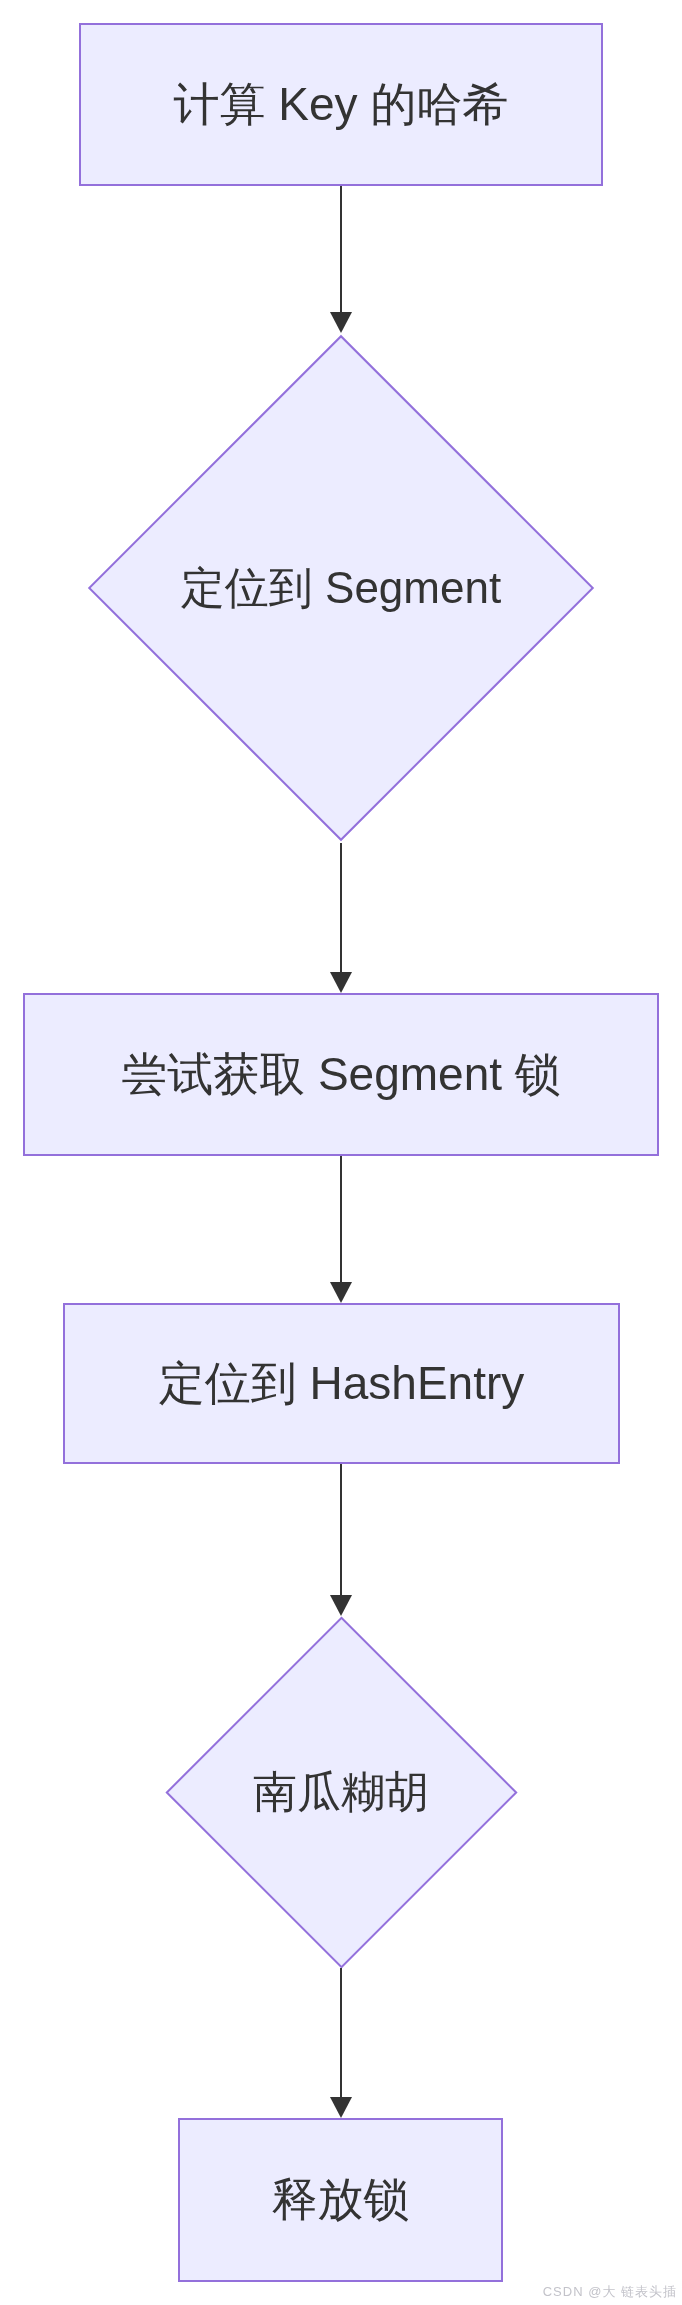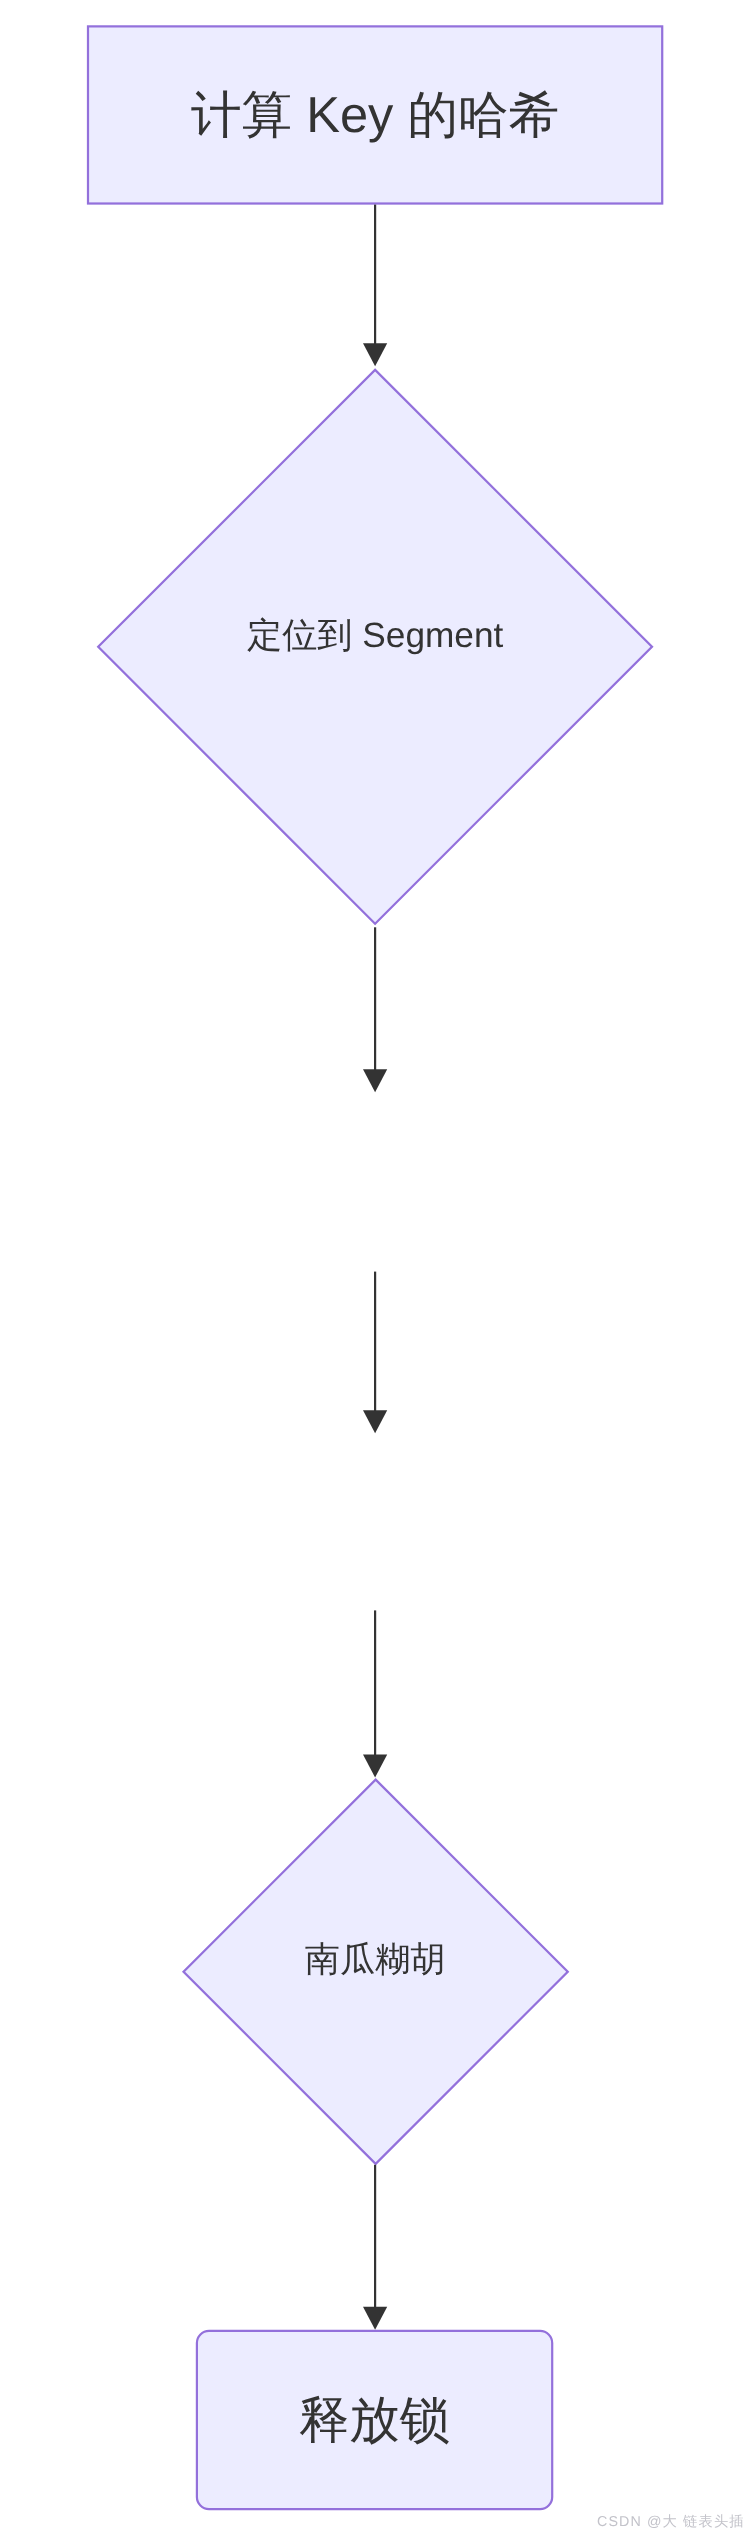--- a/index.html
+++ b/index.html
@@ -26,23 +26,23 @@
   }
   .diamond-shape {
     position: absolute;
     background: #ECECFF;
     border: 2px solid #9370DB;
     box-sizing: border-box;
     transform: rotate(45deg);
   }
   .diamond-label {
     position: absolute;
-    display: flex; justify-content: center;
+    display: flex; align-items: center; justify-content: center;
     color: #333333;
-    font-size: 32px;
+    font-size: 44px;
     white-space: nowrap;
     text-align: center;
   }
 
   .arrow-line {
     position: absolute;
     left: 340px; width: 2px;
     background: #333333;
   }
   .arrow-head {
@@ -55,21 +55,21 @@
   }
 
   
   #rect-calc-hash   { left: 79px;  top: 23px;   width: 524px; height: 163px; }
   #diamond-segment-shape { left: 162px; top: 409px;  width: 358px; height: 358px; }
   #diamond-segment-label { left: 111px; top: 556px;  width: 460px; height: 64px; }
   #rect-try-lock    { left: 23px;  top: 993px;  width: 636px; height: 163px; }
   #rect-hashentry   { left: 63px;  top: 1303px; width: 557px; height: 161px; }
   #diamond-head-insert-shape { left: 217px; top: 1668px; width: 249px; height: 249px; }
   #diamond-head-insert-label { left: 191px; top: 1760px; width: 300px; height: 64px; }
-  #rect-release-lock{ left: 178px; top: 2118px; width: 325px; height: 164px; border-radius: 12px; }
+  #rect-release-lock{ left: 178px; top: 2118px; width: 325px; height: 164px; }
 
   
   #arrow-1-line { top: 186px;  height: 127px; }  #arrow-1-head { top: 312px; }
   #arrow-2-line { top: 843px;  height: 130px; }  #arrow-2-head { top: 972px; }
   #arrow-3-line { top: 1156px; height: 127px; }  #arrow-3-head { top: 1282px; }
   #arrow-4-line { top: 1464px; height: 132px; }  #arrow-4-head { top: 1595px; }
   #arrow-5-line { top: 1968px; height: 130px; }  #arrow-5-head { top: 2097px; }
 
   .watermark {
     position: absolute;
@@ -92,24 +92,30 @@
   <div id="arrow-1-head" class="arrow-head"></div>
 
   <div id="diamond-segment-shape" class="diamond-shape"></div>
   <div id="diamond-segment-label" class="diamond-label">
     <span>定位到 Segment</span>
   </div>
 
   <div id="arrow-2-line" class="arrow-line"></div>
   <div id="arrow-2-head" class="arrow-head"></div>
 
+  <div id="rect-try-lock" class="node-rect">
+    <span>尝试获取 Segment 锁</span>
+  </div>
 
   <div id="arrow-3-line" class="arrow-line"></div>
   <div id="arrow-3-head" class="arrow-head"></div>
 
+  <div id="rect-hashentry" class="node-rect">
+    <span>定位到 HashEntry</span>
+  </div>
 
   <div id="arrow-4-line" class="arrow-line"></div>
   <div id="arrow-4-head" class="arrow-head"></div>
 
   <div id="diamond-head-insert-shape" class="diamond-shape"></div>
   <div id="diamond-head-insert-label" class="diamond-label">
     <span>南瓜糊胡</span>
   </div>
 
   <div id="arrow-5-line" class="arrow-line"></div>

